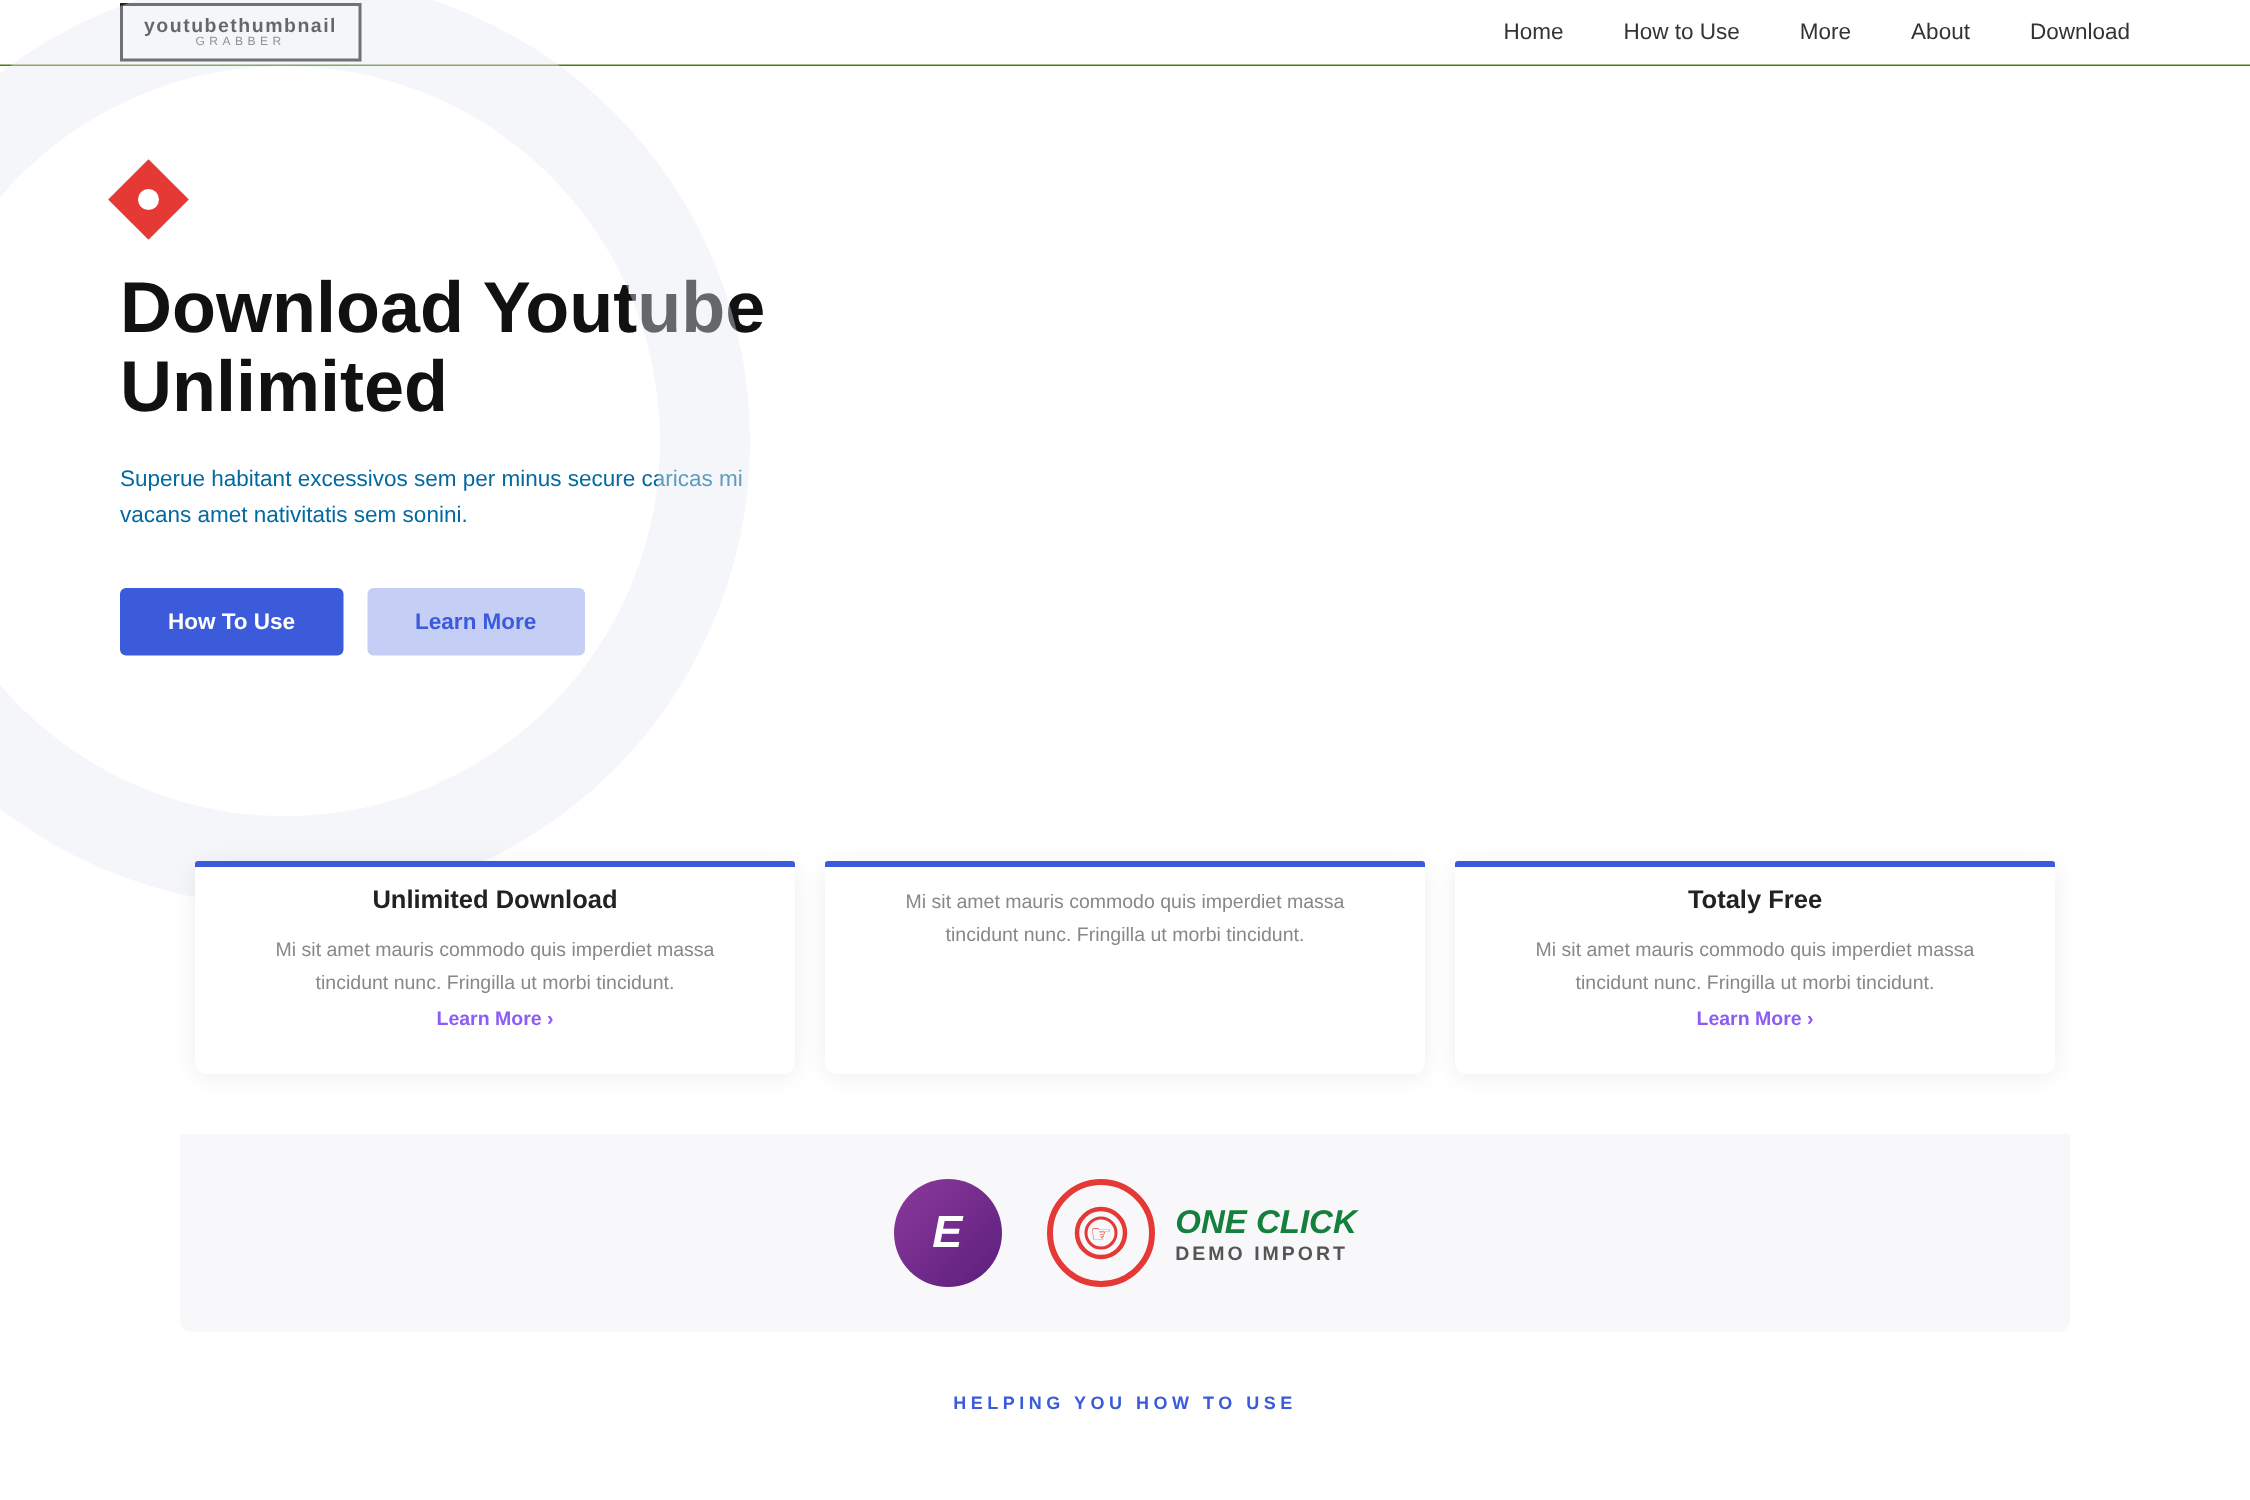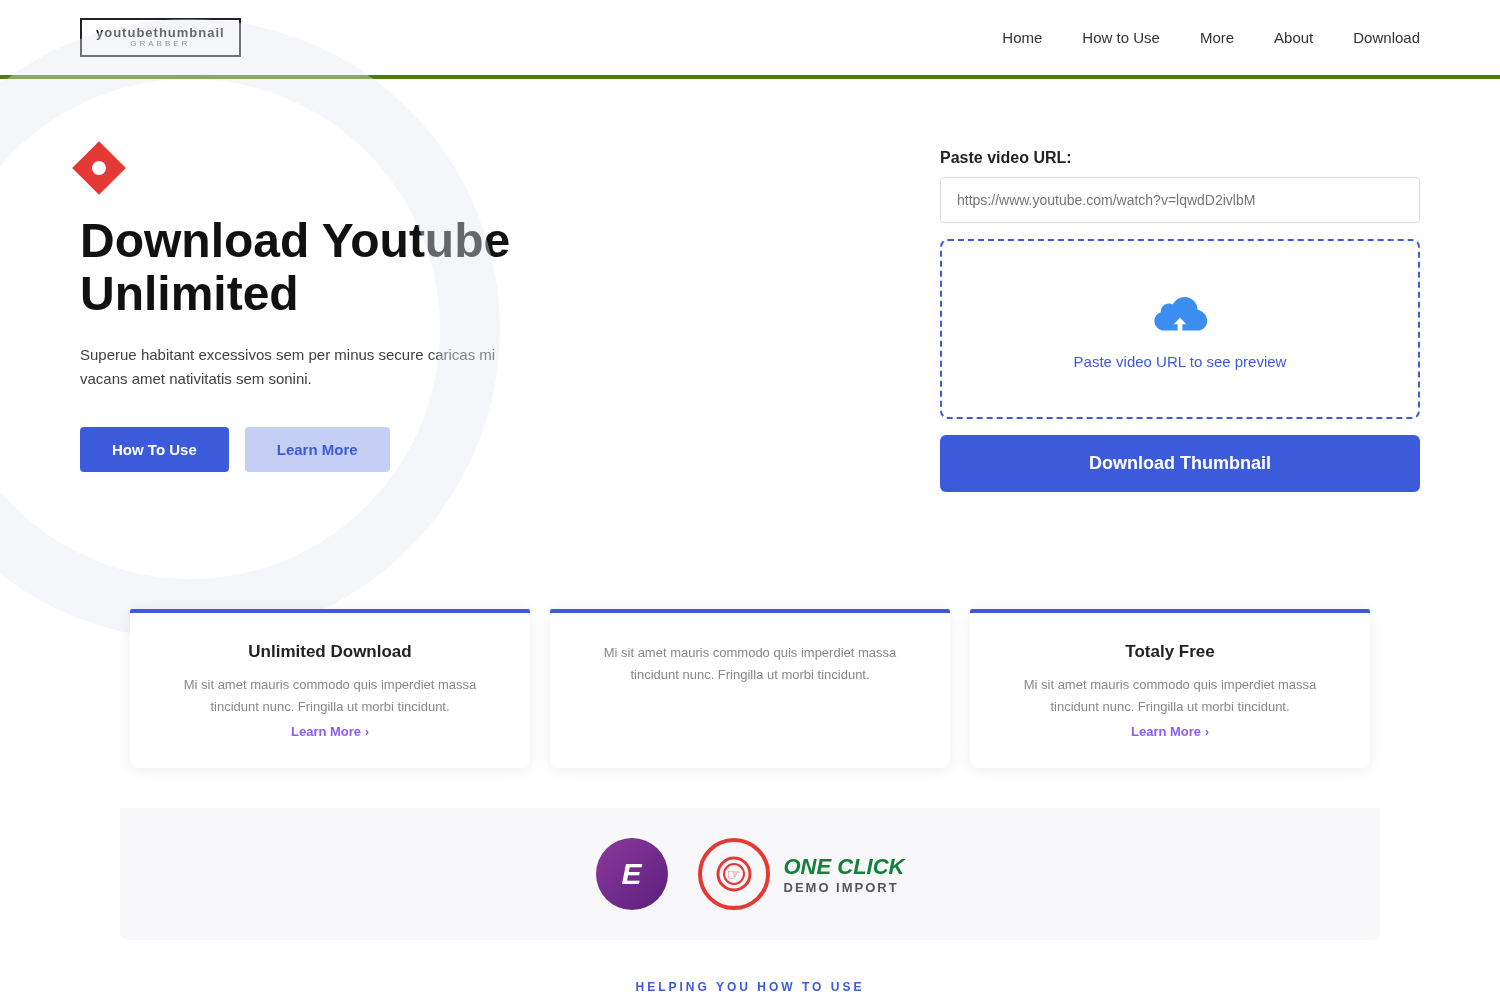--- a/index.html
+++ b/index.html
@@ -3,22 +3,22 @@
   <meta charset="utf-8">
   <style>
     * { box-sizing: border-box; margin: 0; padding: 0; }
     body { font-family: 'Segoe UI', Arial, sans-serif; background: #fff; color: #333; overflow-x: hidden; }
 
     
     nav {
       display: flex;
       align-items: center;
       justify-content: space-between;
-      padding: 18px 80px;
-      border-bottom: 4px solid #4d7c0f;
+      padding: 2px 80px;
+      border-bottom: 1px solid #4d7c0f;
     }
     .logo-box {
       border: 2px solid #222;
       padding: 6px 14px;
       text-align: center;
       line-height: 1.1;
     }
     .logo-main { font-size: 13px; font-weight: 700; letter-spacing: 1px; color: #111; }
     .logo-sub  { font-size: 8px; letter-spacing: 3px; color: #555; }
     .nav-links { display: flex; gap: 40px; }
@@ -60,21 +60,21 @@
     .hero-icon::after {
       content: '';
       position: absolute;
       top: 50%; left: 50%;
       transform: translate(-50%,-50%) rotate(0deg);
       width: 14px; height: 14px;
       background: #fff;
       border-radius: 50%;
     }
     .hero-title { font-size: 48px; font-weight: 900; line-height: 1.1; color: #111; margin-bottom: 22px; }
-    .hero-desc { font-size: 15px; color: #404040; line-height: 1.6; margin-bottom: 36px; max-width: 460px; }
+    .hero-desc { font-size: 15px; color: #0369a1; line-height: 1.6; margin-bottom: 36px; max-width: 460px; }
     .hero-buttons { display: flex; gap: 16px; }
     .btn-primary {
       background: #3b5bdb; color: #fff;
       border: none; border-radius: 4px;
       padding: 14px 32px; font-size: 15px; font-weight: 600;
       cursor: pointer;
     }
     .btn-secondary {
       background: #c5cef5; color: #3b5bdb;
       border: none; border-radius: 4px;
@@ -125,21 +125,21 @@
     .features {
       display: flex;
       gap: 0;
       padding: 10px 120px 40px;
       background: #fff;
     }
     .feature-card {
       flex: 1;
       background: #fff;
       border-radius: 8px;
-      padding: 33px 30px 28px;
+      padding: 16px 30px 28px;
       text-align: center;
       box-shadow: 0 2px 16px rgba(0,0,0,0.07);
       margin: 0 10px;
       position: relative;
     }
     .feature-card::before {
       content: '';
       display: block;
       height: 4px;
       background: #3b5bdb;
@@ -219,33 +219,20 @@
       <span>Download Youtube</span><br>
       <span>Unlimited</span>
     </h1>
     <p class="hero-desc">Superue habitant excessivos sem per minus secure caricas mi vacans amet nativitatis sem sonini.</p>
     <div class="hero-buttons">
       <button class="btn-primary">How To Use</button>
       <button class="btn-secondary">Learn More</button>
     </div>
   </div>
 
-  <div class="hero-right">
-    <div class="url-label">Paste video URL:</div>
-    <input class="url-input" type="text" placeholder="https://www.youtube.com/watch?v=lqwdD2ivlbM" style="">
-    <div class="preview-box">
-
-      <svg class="cloud-svg" viewBox="0 0 80 65" fill="none" xmlns="http://www.w3.org/2000/svg">
-        <path d="M64 26.5C64 26.5 63.5 26 62 26C62 17.2 54.8 10 46 10C39.4 10 33.7 13.9 31 19.5C29.5 18.6 27.8 18 26 18C20.5 18 16 22.5 16 28C16 28.3 16 28.7 16.1 29C11.4 30.5 8 34.9 8 40C8 46.6 13.4 52 20 52H62C68.6 52 74 46.6 74 40C74 33.6 69.6 28.4 64 26.5Z" fill="#3b8df0"></path>
-        <path d="M40 36L32 44H37V58H43V44H48L40 36Z" fill="white"></path>
-      </svg>
-      <span class="preview-text">Paste video URL to see preview</span>
-    </div>
-    <button class="btn-download">Download Thumbnail</button>
-  </div>
 </section>
 
 <div class="features">
   <div class="feature-card">
     <div class="feature-title">Unlimited Download</div>
     <div class="feature-desc">Mi sit amet mauris commodo quis imperdiet massa tincidunt nunc. Fringilla ut morbi tincidunt.</div>
     <a class="feature-link">
       <span>Learn More</span> ›
     </a>
   </div>

